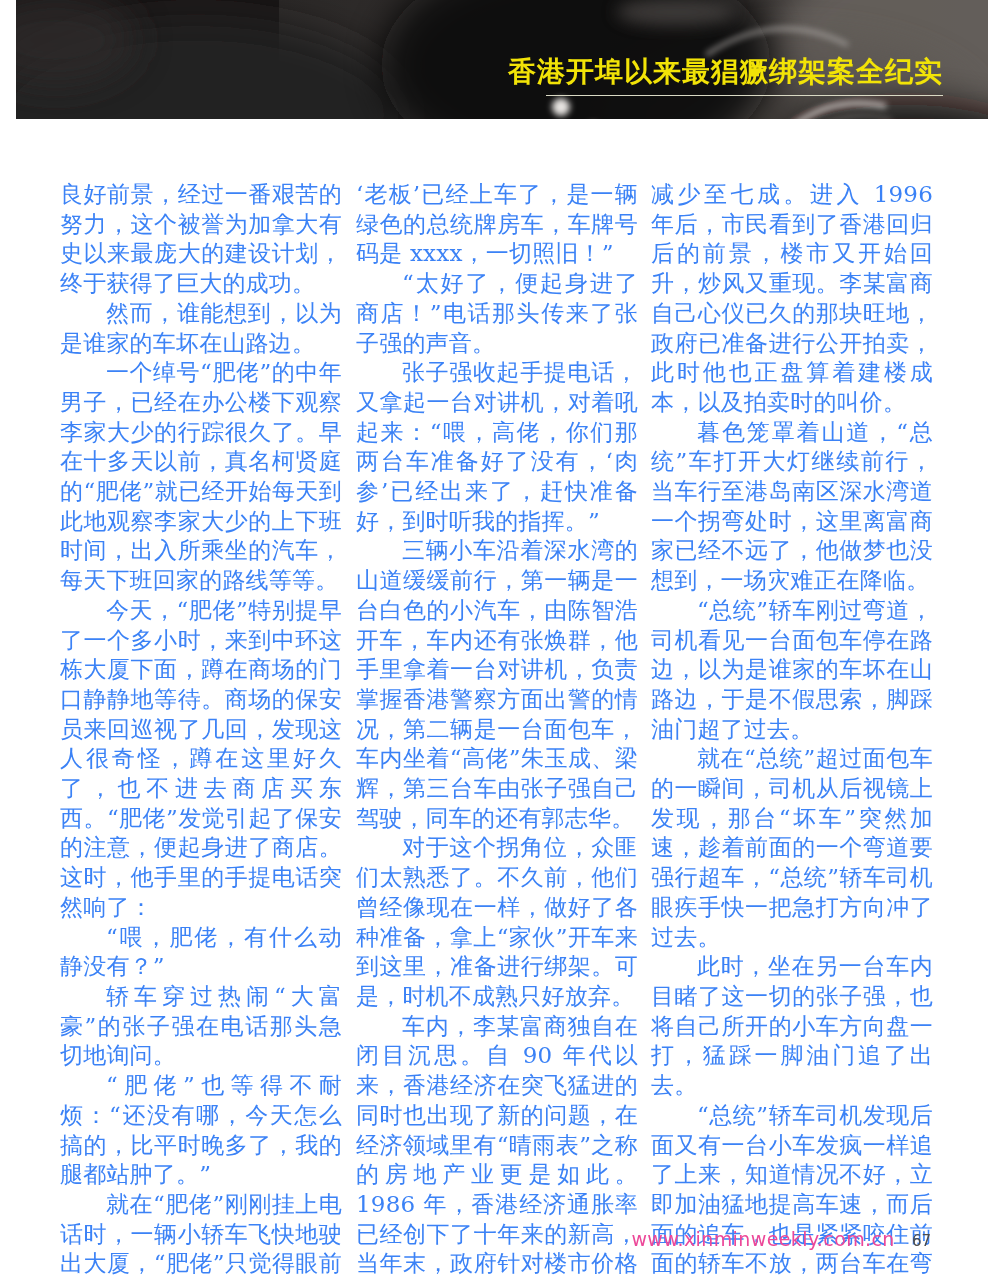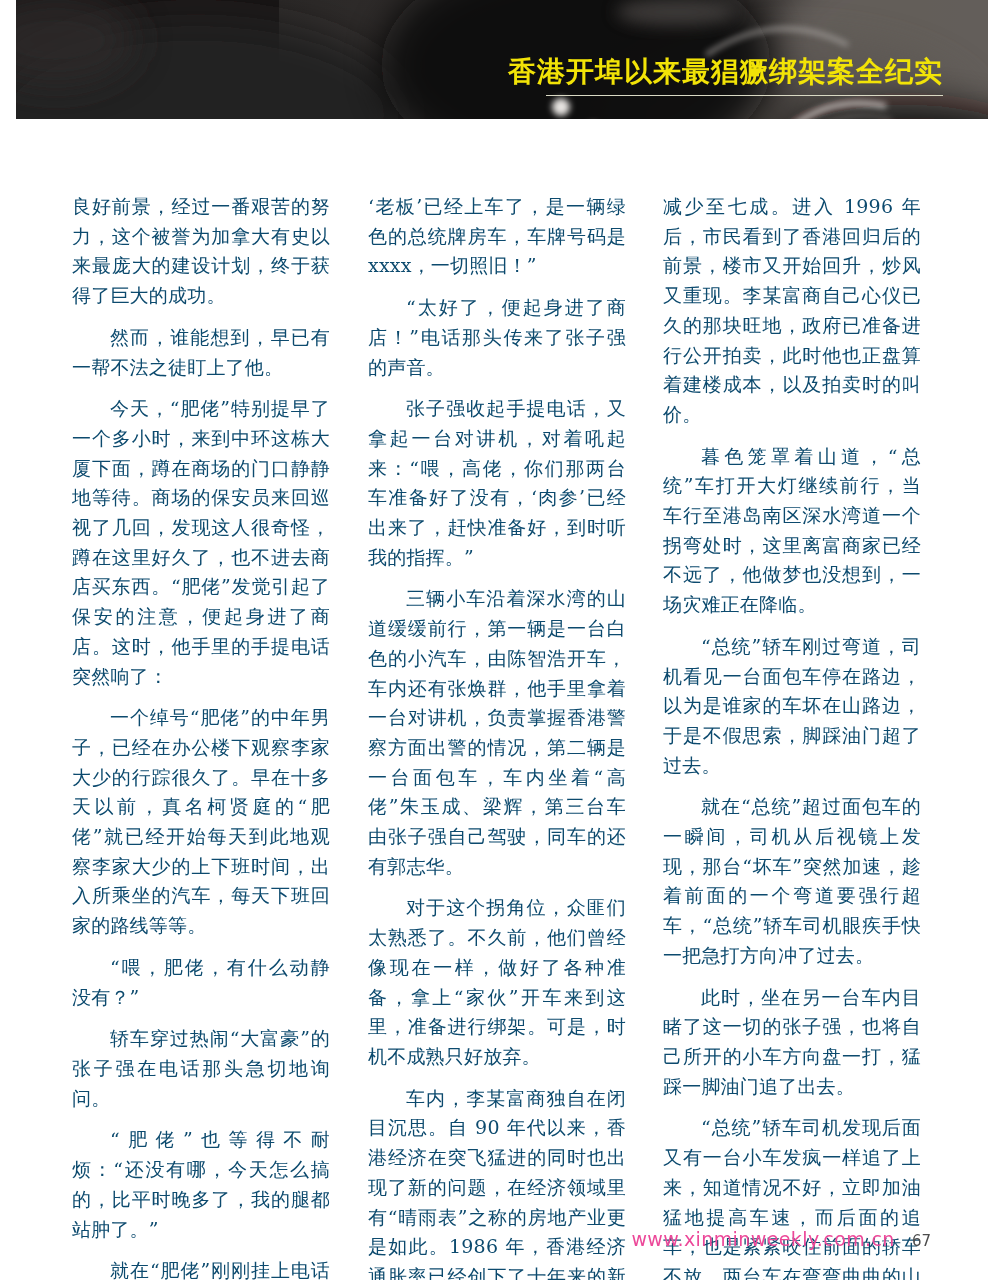--- a/index.html
+++ b/index.html
@@ -49,24 +49,24 @@
   
   .col {
     position: absolute;
     top: 180px;
     width: 282px;
   }
   #col-0 { left: 60px; }
   #col-1 { left: 356px; }
   #col-2 { left: 651px; }
   p.para {
-    margin: 12px;
-    font-size: 19px;
+    margin: 0;
+    font-size: 23px;
     line-height: 29.7px;
-    color: #0c4a6e;
+    color: #3b82f6;
     text-align: justify;
     text-justify: inter-character;
     letter-spacing: 0.2px;
   }
   p.para.indent { text-indent: 2em; }
   
   .page-footer {
     position: absolute;
     top: 1228px;
     left: 0; right: 57px;
@@ -123,23 +123,23 @@
     </svg>
     <div class="title-wrap">
       <h1 class="article-title" style="color: rgb(242, 227, 7);">香港开埠以来最猖獗绑架案全纪实</h1>
       <div class="title-underline"></div>
     </div>
   </header>
 
   <main>
     <div class="col" id="col-0">
         <p class="para">良好前景，经过一番艰苦的努力，这个被誉为加拿大有史以来最庞大的建设计划，终于获得了巨大的成功。</p>
-        <p class="para indent">然而，谁能想到，早已有一帮不法之徒盯上了他。</p>
+        <p class="para indent">然而，谁能想到，以为是谁家的车坏在山路边。</p>
+        <p class="para indent">一个绰号“肥佬”的中年男子，已经在办公楼下观察李家大少的行踪很久了。早在十多天以前，真名柯贤庭的“肥佬”就已经开始每天到此地观察李家大少的上下班时间，出入所乘坐的汽车，每天下班回家的路线等等。</p>
         <p class="para indent">今天，“肥佬”特别提早了一个多小时，来到中环这栋大厦下面，蹲在商场的门口静静地等待。商场的保安员来回巡视了几回，发现这人很奇怪，蹲在这里好久了，也不进去商店买东西。“肥佬”发觉引起了保安的注意，便起身进了商店。这时，他手里的手提电话突然响了：</p>
-        <p class="para indent">一个绰号“肥佬”的中年男子，已经在办公楼下观察李家大少的行踪很久了。早在十多天以前，真名柯贤庭的“肥佬”就已经开始每天到此地观察李家大少的上下班时间，出入所乘坐的汽车，每天下班回家的路线等等。</p>
         <p class="para indent">“喂，肥佬，有什么动静没有？”</p>
         <p class="para indent">轿车穿过热闹“大富豪”的张子强在电话那头急切地询问。</p>
         <p class="para indent">“肥佬”也等得不耐烦：“还没有哪，今天怎么搞的，比平时晚多了，我的腿都站肿了。”</p>
         <p class="para indent">就在“肥佬”刚刚挂上电话时，一辆小轿车飞快地驶出大厦，“肥佬”只觉得眼前一亮。他赶紧拿起手提电话，用重拨键拨了一个电话号码：“喂，</p>
       </div>
     <div class="col" id="col-1">
         <p class="para">‘老板’已经上车了，是一辆绿色的总统牌房车，车牌号码是 xxxx，一切照旧！”</p>
         <p class="para indent">“太好了，便起身进了商店！”电话那头传来了张子强的声音。</p>
         <p class="para indent">张子强收起手提电话，又拿起一台对讲机，对着吼起来：“喂，高佬，你们那两台车准备好了没有，‘肉参’已经出来了，赶快准备好，到时听我的指挥。”</p>
         <p class="para indent">三辆小车沿着深水湾的山道缓缓前行，第一辆是一台白色的小汽车，由陈智浩开车，车内还有张焕群，他手里拿着一台对讲机，负责掌握香港警察方面出警的情况，第二辆是一台面包车，车内坐着“高佬”朱玉成、梁辉，第三台车由张子强自己驾驶，同车的还有郭志华。</p>

